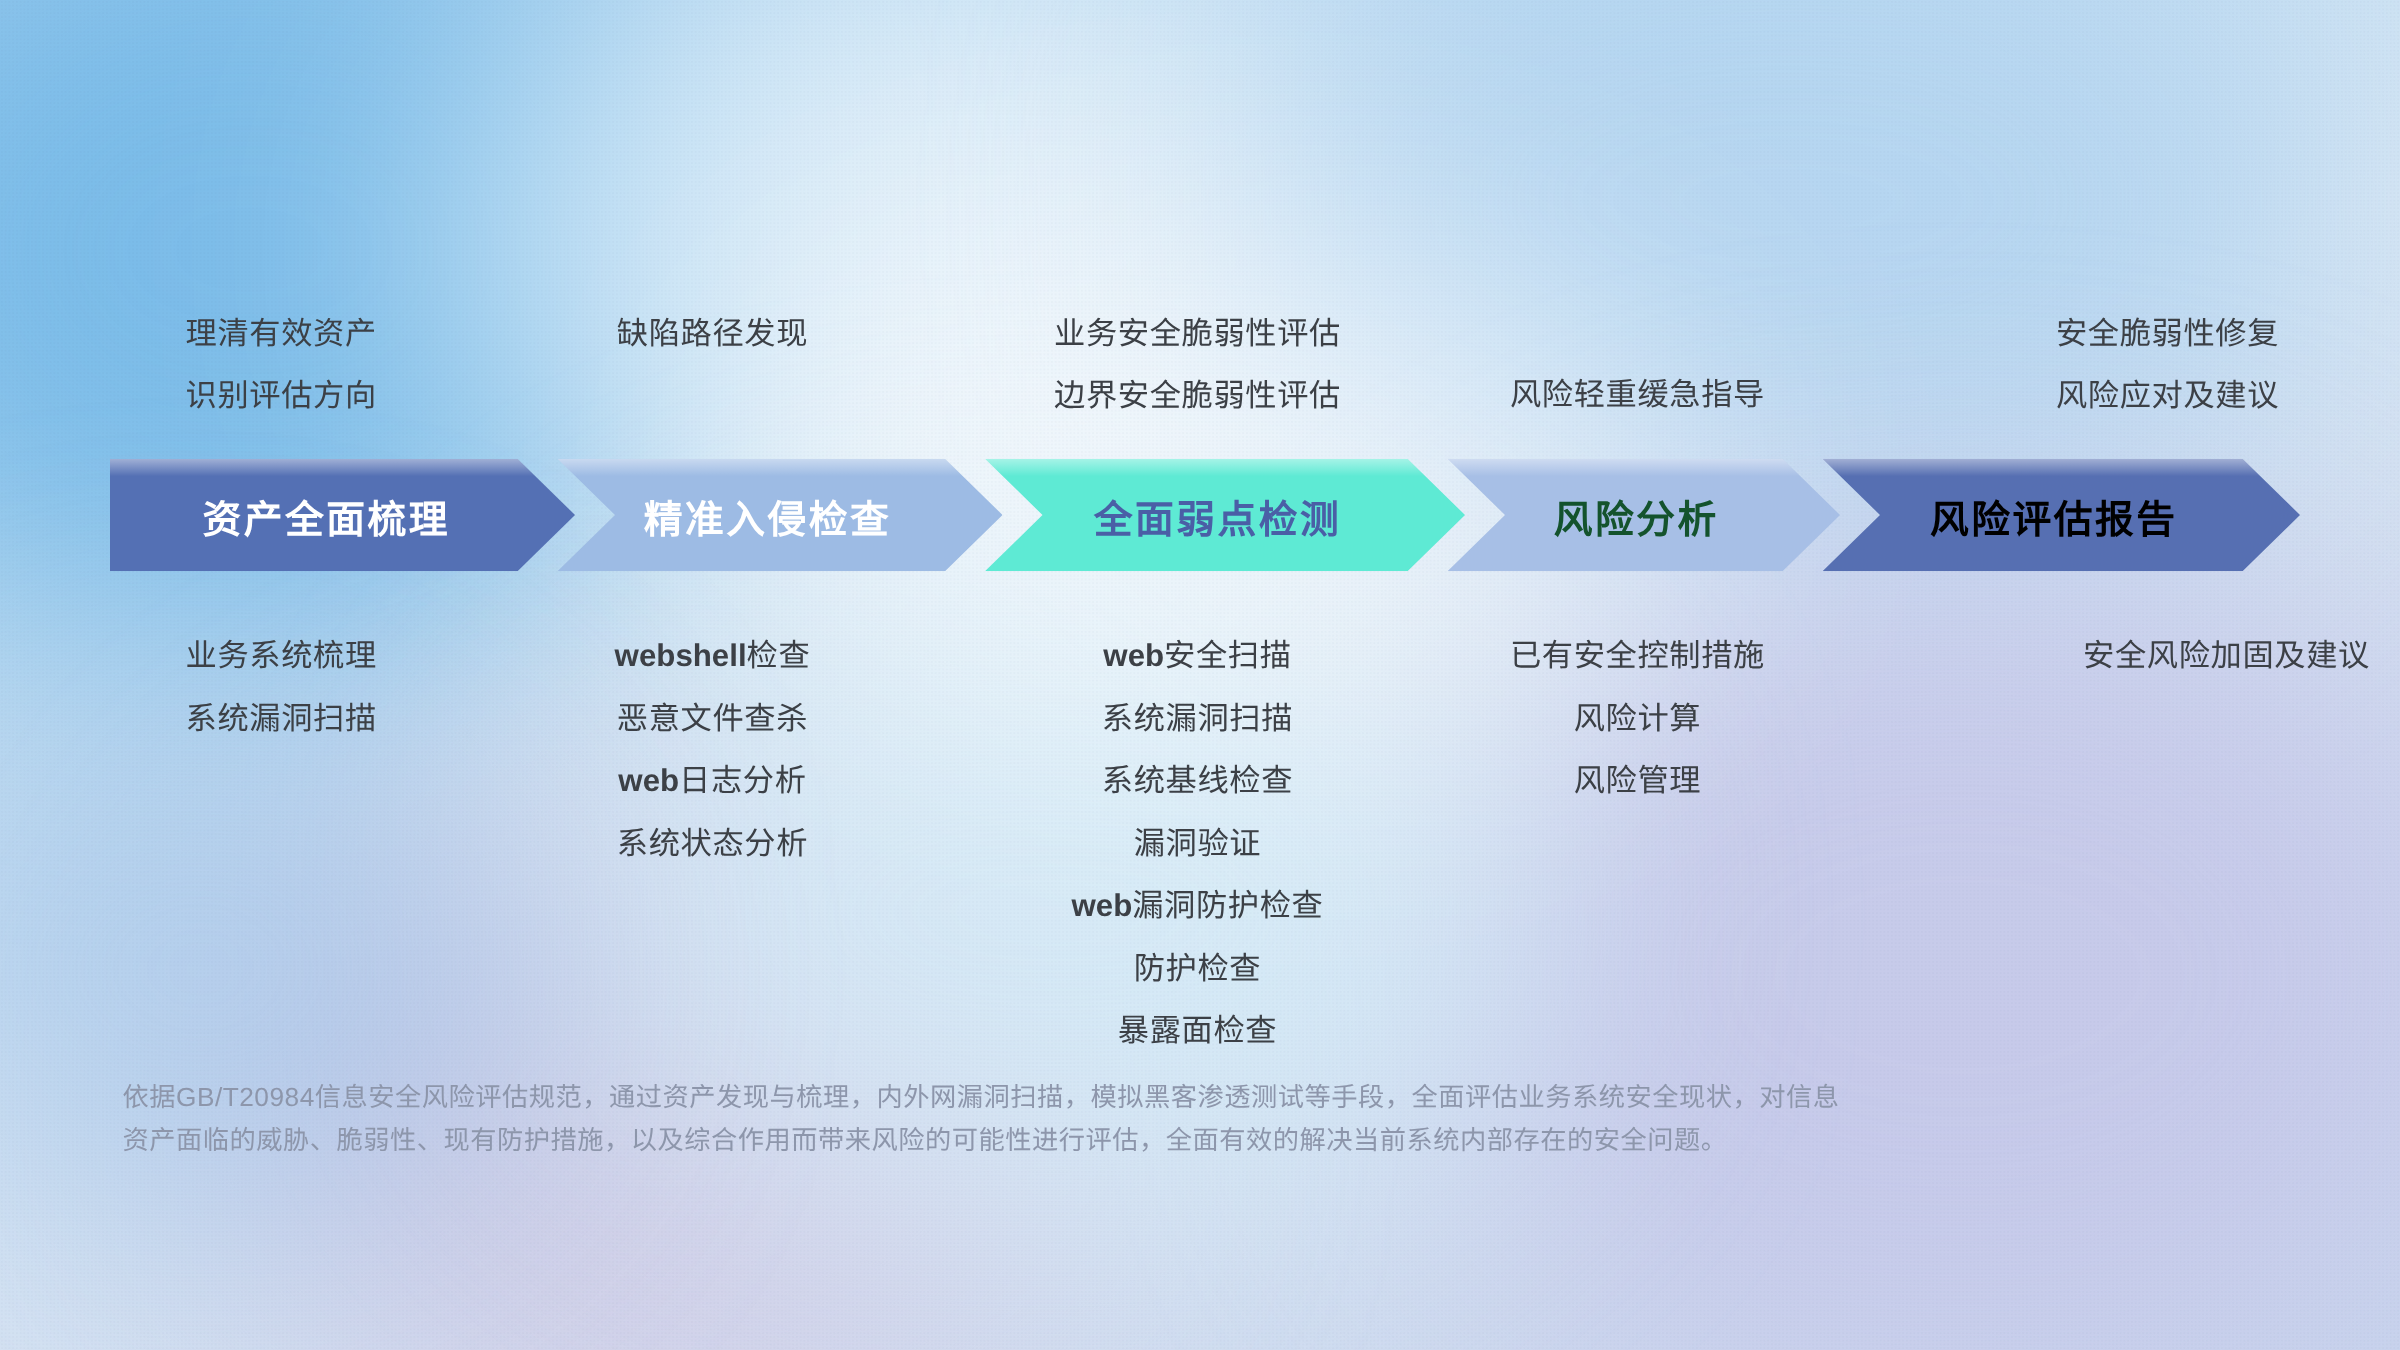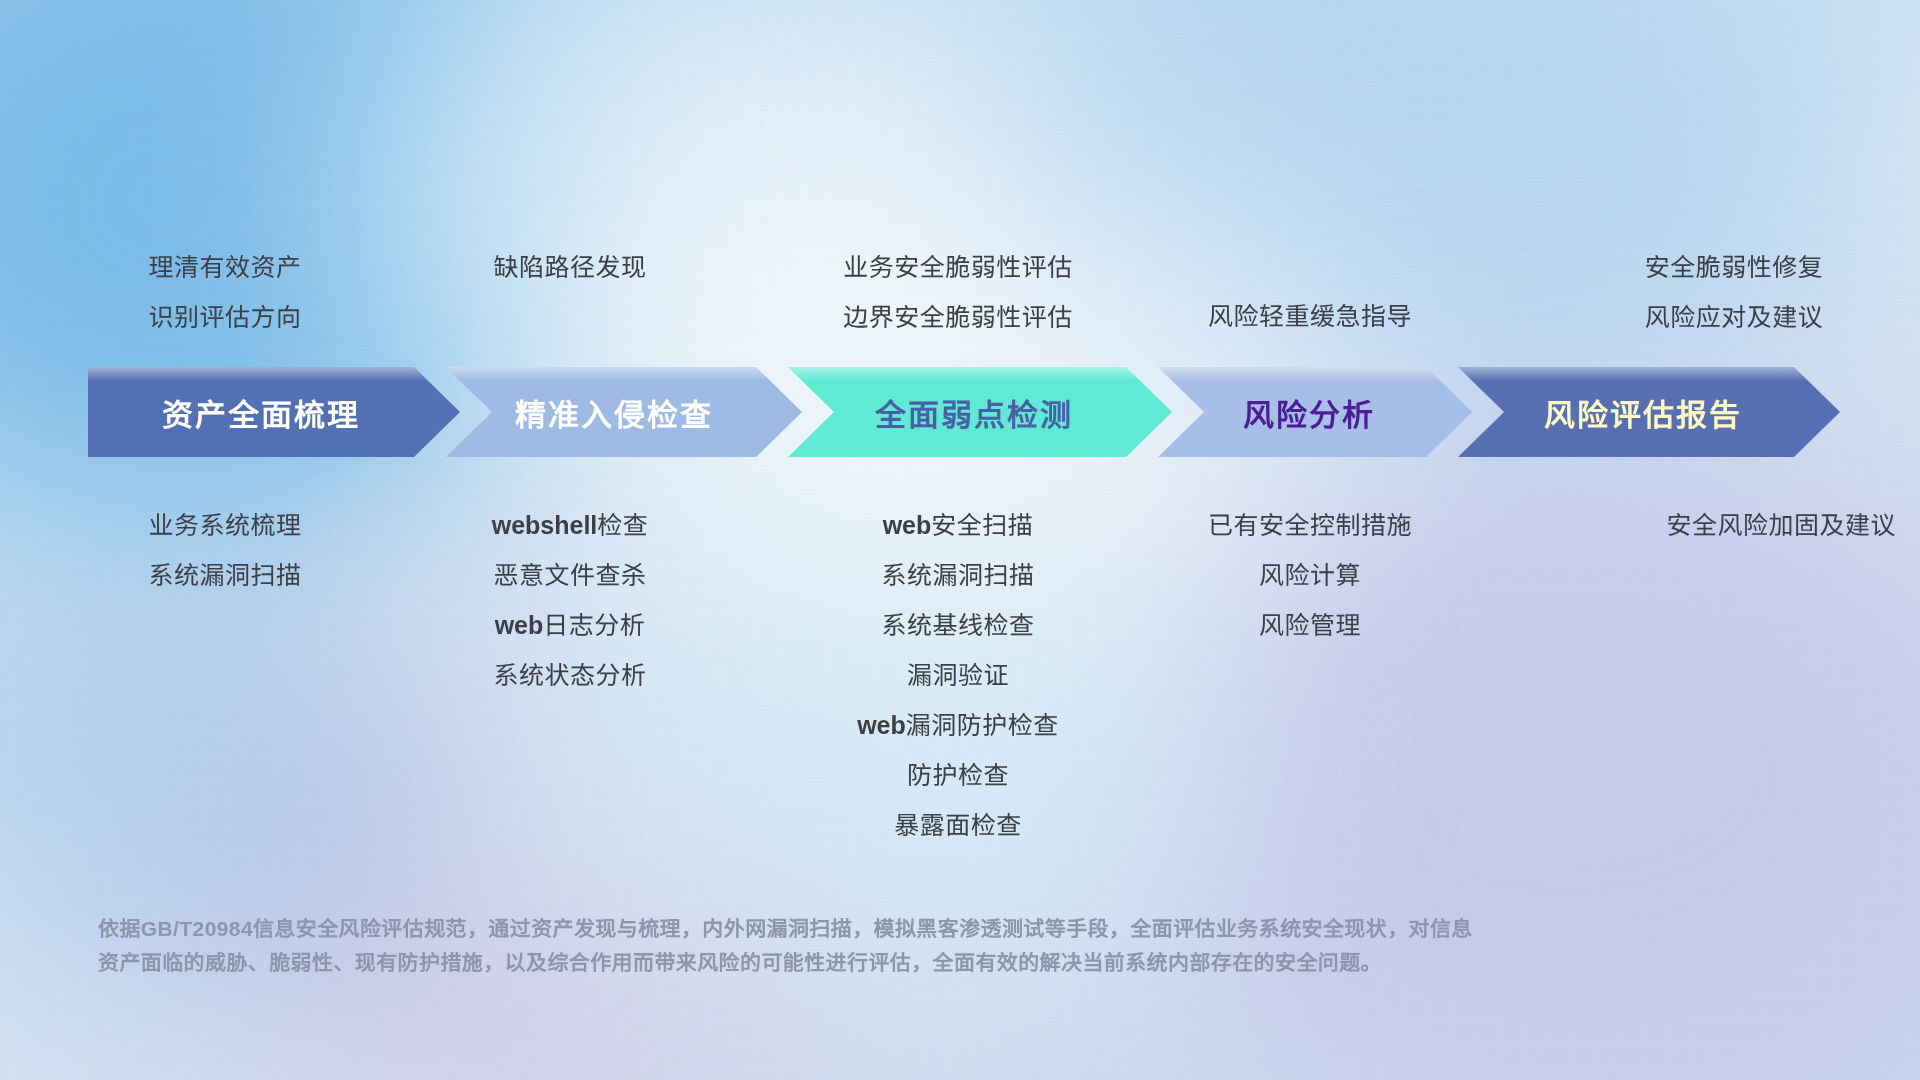--- a/index.html
+++ b/index.html
@@ -57,22 +57,22 @@
     font-size:31px; font-weight:700; letter-spacing:2px; white-space:nowrap;
   }
   
   .arrow .sheen{
     position:absolute; left:0; right:0; top:0; height:14px; z-index:2;
     background:linear-gradient(to bottom,rgba(255,255,255,.45),rgba(255,255,255,0));
   }
 
   
   #caption{
-    position:absolute; left:98px; top:912px; width:1640px;
-    font-size:21px; line-height:34px; color:#8d96ab; letter-spacing:.4px;font-weight:bold;
+    position:absolute; left:98px; top:862px; width:1640px;
+    font-size:21px; line-height:34px; color:#8d96ab; letter-spacing:.4px;
   }
 </style>
 </head>
 <body>
 
 <div id="bg-base"></div>
 <div class="blob" id="blob-cyan"></div>
 <div class="blob" id="blob-white"></div>
 <div class="blob" id="blob-sky"></div>
 <div class="blob" id="blob-lilac"></div>
@@ -111,25 +111,25 @@
       <div class="arrow" style="left: 358px; width: 356px; z-index: 9; background: rgb(157, 187, 228); clip-path: polygon(0px 0px, 310px 0px, 356px 45px, 310px 90px, 0px 90px, 46px 45px);">
         <div class="sheen"></div>
         <span class="label" style="color: rgb(255, 255, 255); margin-left: 14px; margin-right: 34px;">精准入侵检查</span>
       </div>
       <div class="arrow" style="left: 700px; width: 384px; z-index: 8; background: #5eead4; clip-path: polygon(0px 0px, 338px 0px, 384px 45px, 338px 90px, 0px 90px, 46px 45px);">
         <div class="sheen"></div>
         <span class="label" style="color: rgb(74, 95, 166); margin-left: 14px; margin-right: 26px;">全面弱点检测</span>
       </div>
       <div class="arrow" style="left: 1070px; width: 314px; z-index: 7; background: rgb(167, 191, 230); clip-path: polygon(0px 0px, 268px 0px, 314px 45px, 268px 90px, 0px 90px, 46px 45px);">
         <div class="sheen"></div>
-        <span class="label" style="color: #4c1d95; margin-left: 14px; margin-right: 26px;">风险分析</span>
+        <span class="label" style="color: #14532d; margin-left: 14px; margin-right: 26px;">风险分析</span>
       </div>
       <div class="arrow" style="left: 1370px; width: 382px; z-index: 6; background: rgb(86, 111, 178); clip-path: polygon(0px 0px, 336px 0px, 382px 45px, 336px 90px, 0px 90px, 46px 45px);">
         <div class="sheen"></div>
-        <span class="label" style="color: #fef9c3; margin-left: 14px; margin-right: 26px;">风险评估报告</span>
+        <span class="label" style="color: #000000; margin-left: 14px; margin-right: 26px;">风险评估报告</span>
       </div>
     </div>
 
   <div class="col-text" id="bot-1" style="width: 420px; left: 15px; top: 500px;">
       <div class="line">业务系统梳理</div>
       <div class="line">系统漏洞扫描</div>
     </div>
   <div class="col-text" id="bot-2" style="width: 420px; left: 360px; top: 500px;">
       <div class="line"><b>webshell</b>检查</div>
       <div class="line">恶意文件查杀</div>

